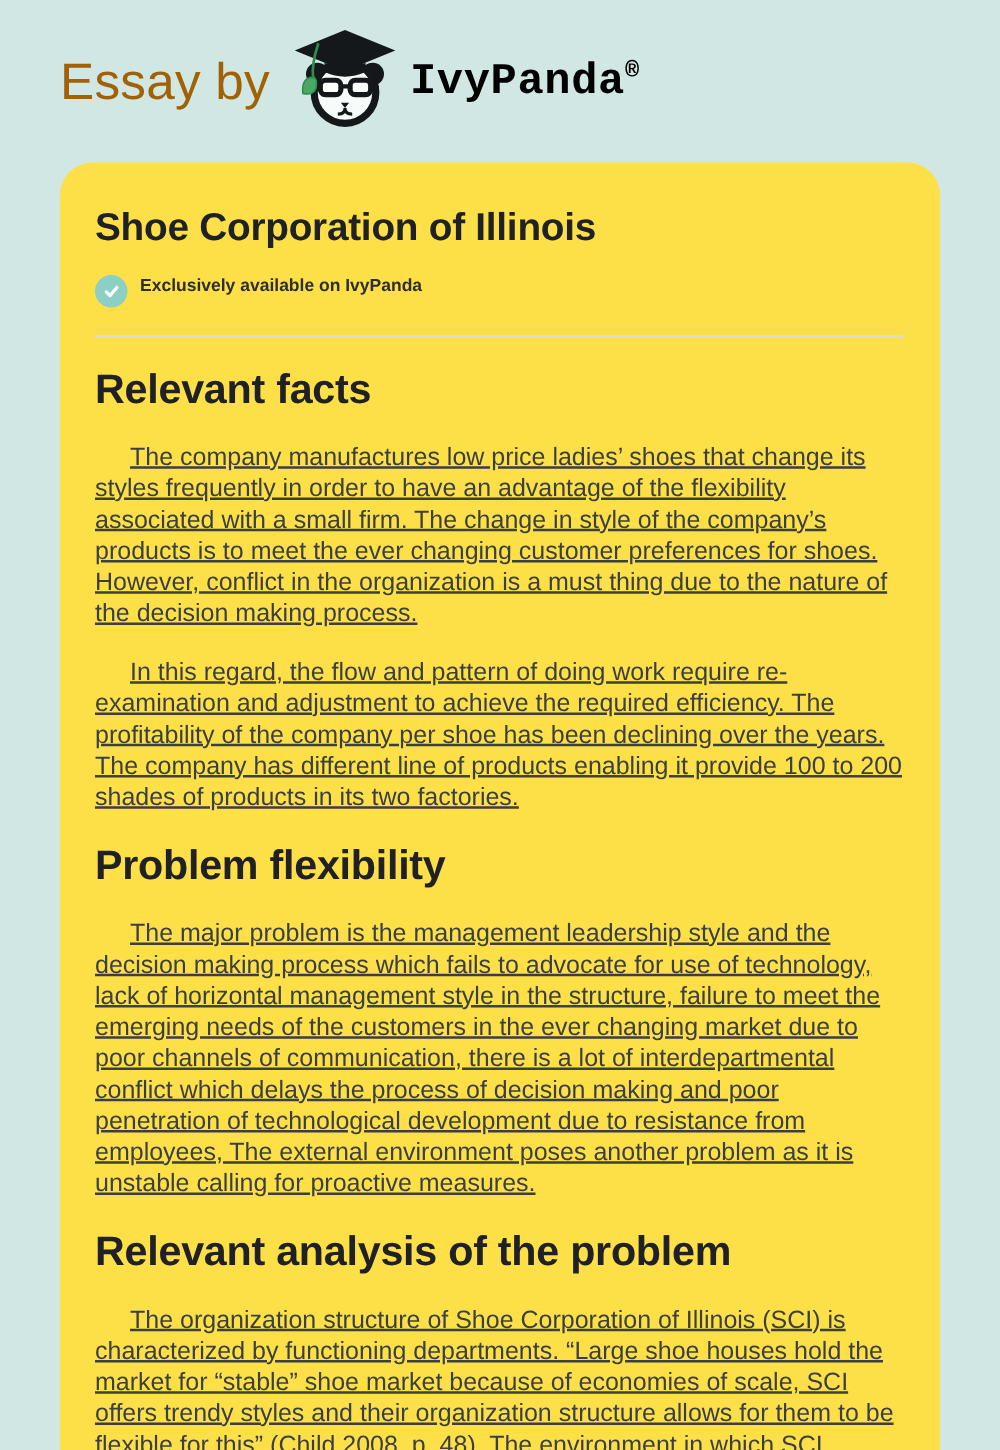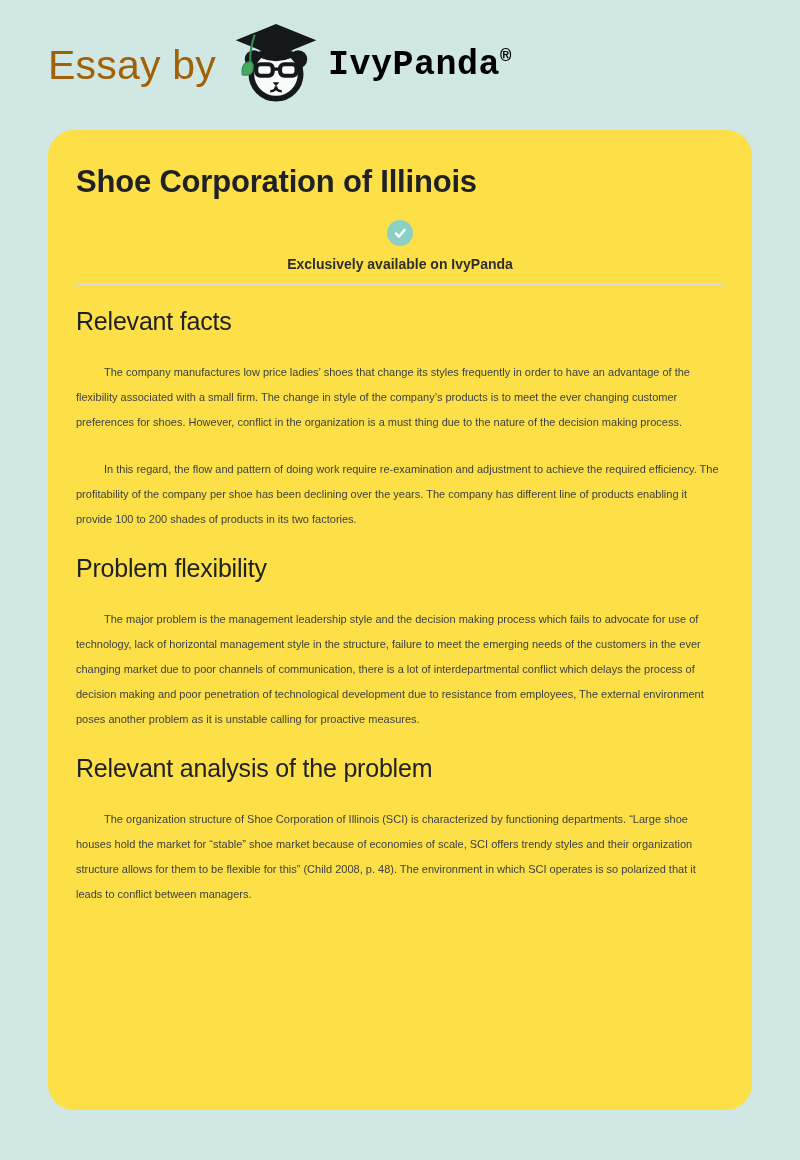--- a/index.html
+++ b/index.html
@@ -53,24 +53,22 @@
   }
   h1.doc-title {
     font-size: 31px;
     font-weight: 700;
     color: #202124;
     letter-spacing: -0.2px;
     margin-bottom: 20px;
   }
   .badge-row {
     display: flex;
-    align-items: center;
     gap: 10px;
-    margin-bottom: 11px;
-    flex-direction: column;
+    margin-bottom: 22px;
   }
   .badge-icon {
     width: 26px;
     height: 26px;
     border-radius: 50%;
     background: #8ccfc4;
     display: inline-flex;
     align-items: center;
     justify-content: center;
     flex: 0 0 auto;
@@ -80,34 +78,35 @@
     font-size: 14px;
     font-weight: 700;
     color: #2e2e2e;
   }
   .divider {
     height: 2px;
     background: #dadada;
     border: none;
   }
   h2.section-heading {
-    font-size: 25px;
-    font-weight: 400;
+    font-size: 33px;
+    font-weight: 700;
     color: #202124;
     margin-top: 22px;
     margin-bottom: 24px;
     letter-spacing: -0.2px;
   }
   p.body-para {
-    font-size: 11px;
+    font-size: 20px;
     line-height: 25px;
     color: #3b3f42;
     text-indent: 28px;
     margin-bottom: 22px;
     text-align: left;
+    text-decoration: underline;
   }
   p.body-para:last-child { margin-bottom: 0; }
 </style>
 </head>
 <body>
 
 <header class="site-header">
   <span class="essay-by">Essay by</span>
 
   <span class="logo-wrap">

